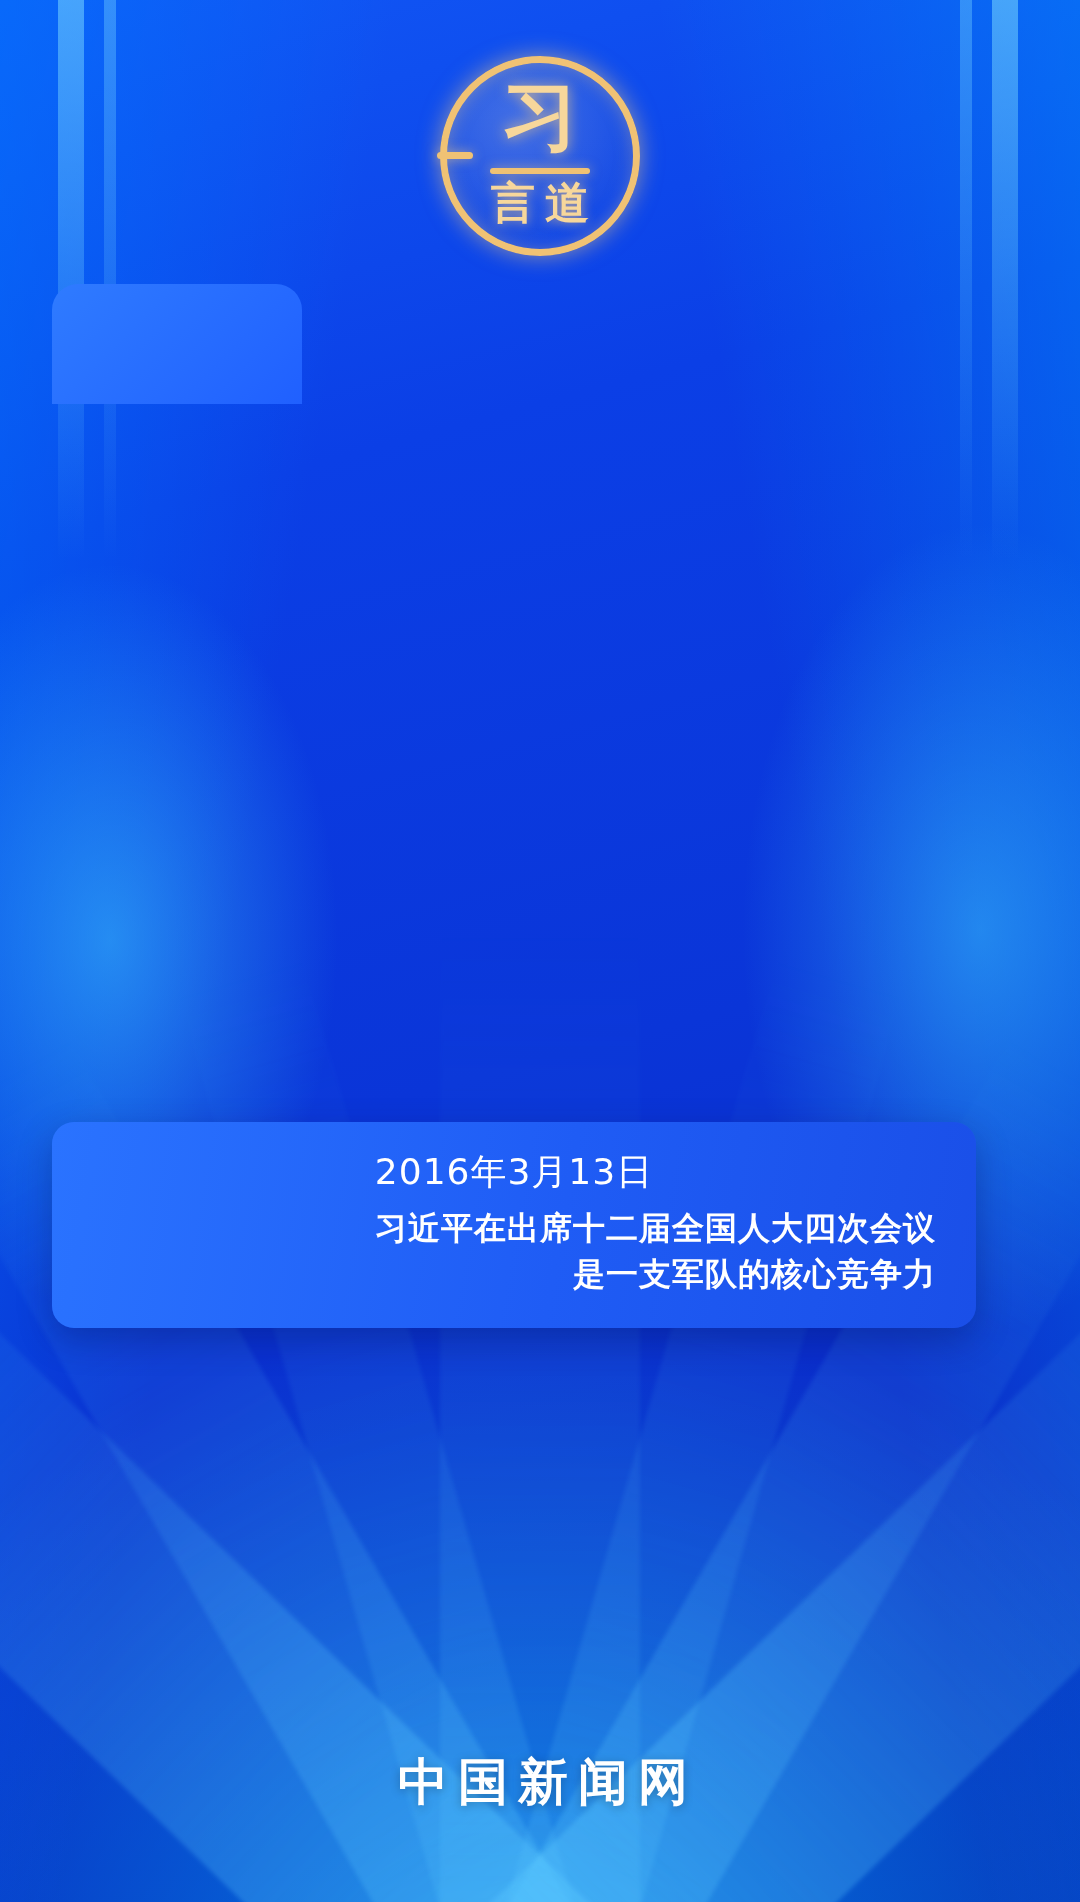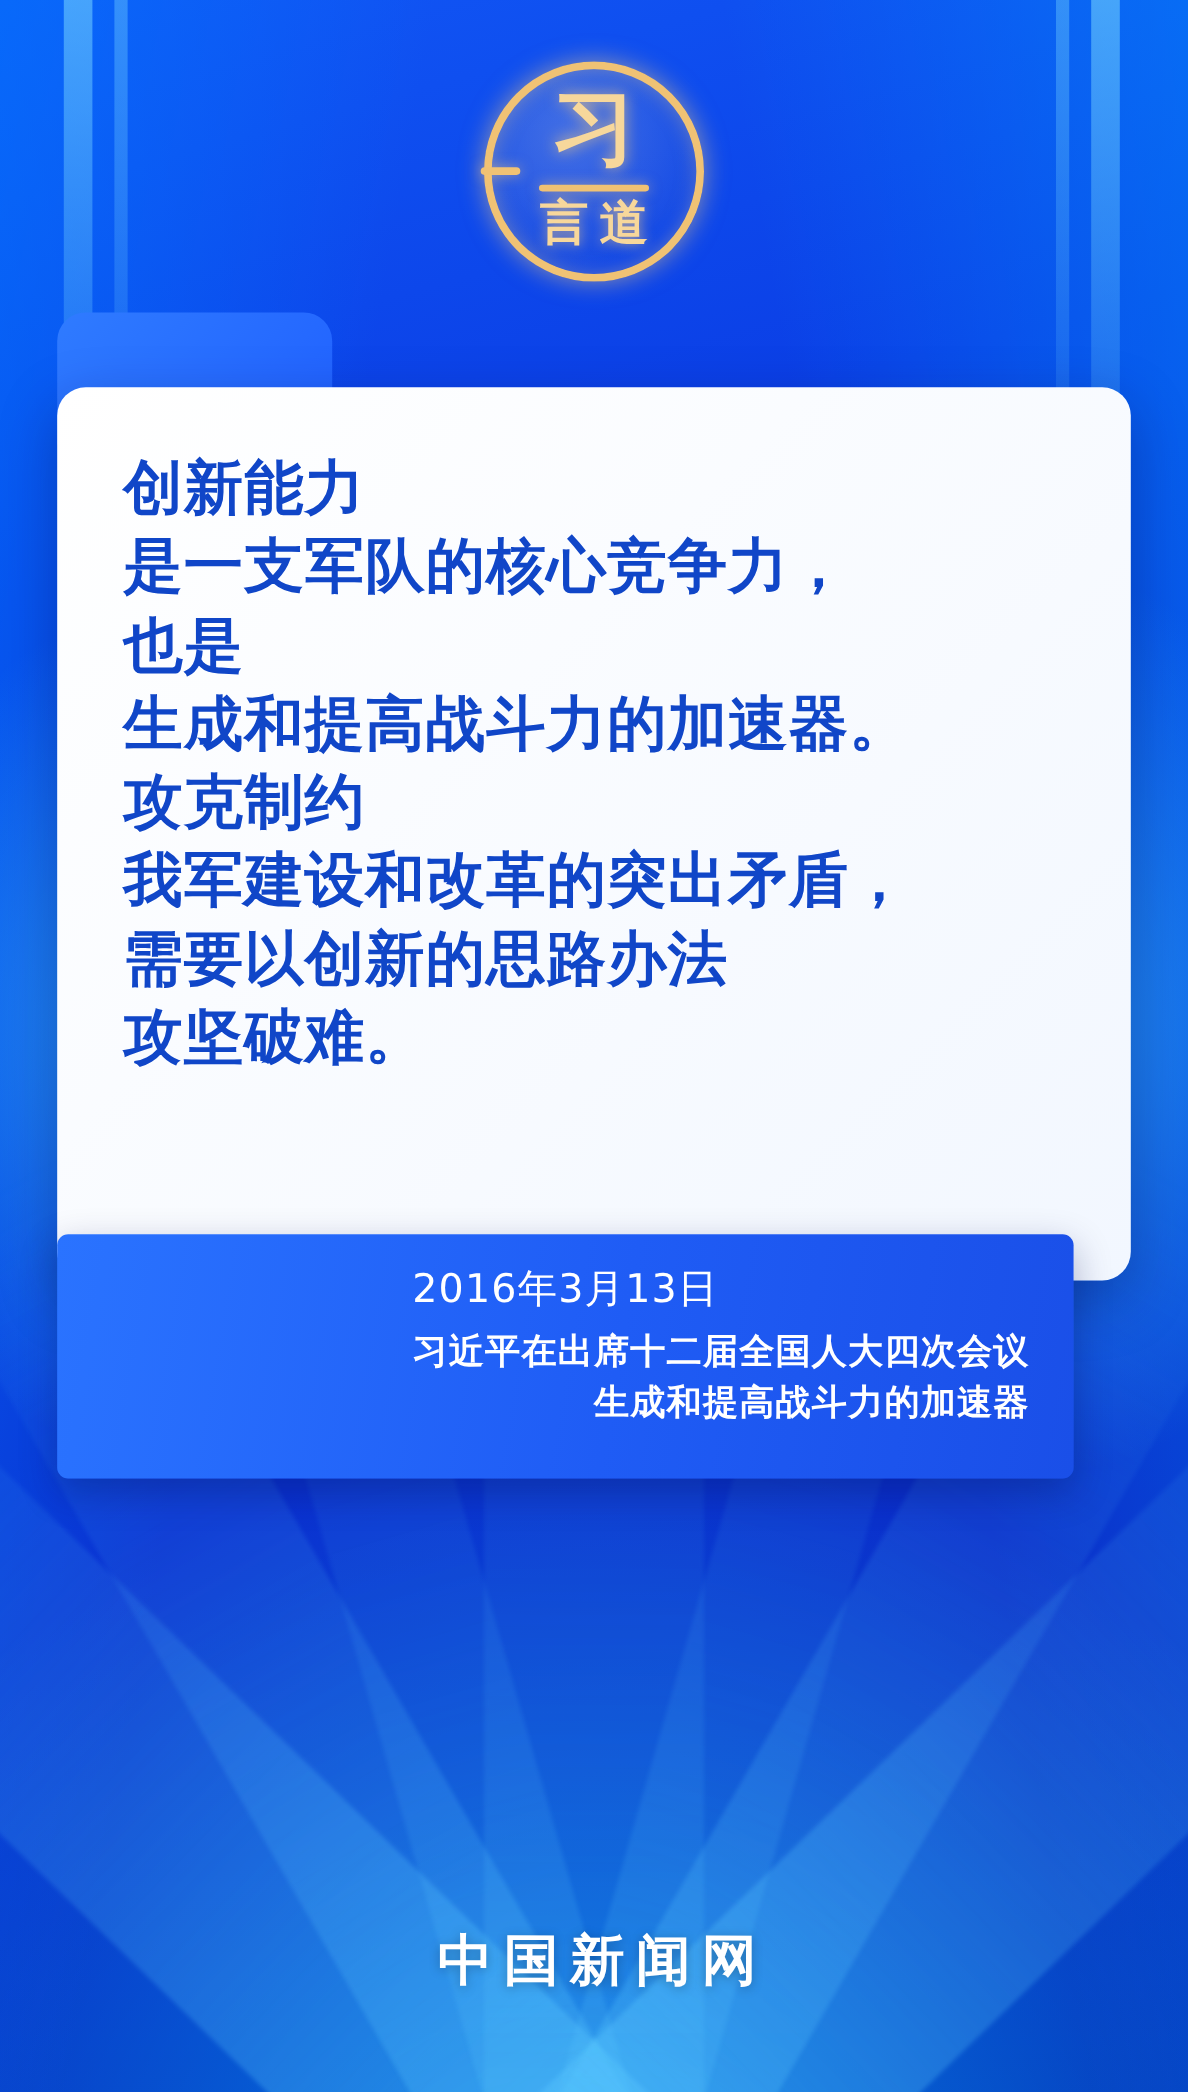--- a/index.html
+++ b/index.html
@@ -158,23 +158,23 @@
     white-space: nowrap;
   }
 
   
   .source {
     position: absolute;
     left: 52px;
     top: 1122px;
     width: 924px;
     box-sizing: border-box;
-    padding: 26px 40px 46px 40px;
+    padding: 26px 40px 30px 40px;
     background: linear-gradient(100deg, #2a73ff 0%, #1f5cf5 55%, #1a4fe8 100%);
-    border-radius: 10px;
+    border-radius: 22px;
     text-align: center;
     color: #ffffff;
     box-shadow: 0 12px 34px rgba(0,15,80,0.3);
   }
   .source-date {
     font-size: 36px;
     font-weight: 400;
     letter-spacing: 1px;
     margin-bottom: 8px;
   }
@@ -232,34 +232,24 @@
     <div class="logo-seal"></div>
     <div class="logo-char-xi">习</div>
     <div class="logo-bar"></div>
     <div class="logo-row">
       <span>言</span>
       <span>道</span>
     </div>
   </div>
 
   <div class="card-tab"></div>
-  <div class="card">
-    <div class="quote-line">创新能力</div>
-    <div class="quote-line">是一支军队的核心竞争力，</div>
-    <div class="quote-line">也是</div>
-    <div class="quote-line">生成和提高战斗力的加速器。</div>
-    <div class="quote-line">攻克制约</div>
-    <div class="quote-line">我军建设和改革的突出矛盾，</div>
-    <div class="quote-line">需要以创新的思路办法</div>
-    <div class="quote-line">攻坚破难。</div>
-  </div>
 
   <div class="source">
     <div class="source-date">2016年3月13日</div>
     <div class="source-line">习近平在出席十二届全国人大四次会议</div>
-    <div class="source-line">生成和提高战斗力的加速器</div>
+    <div class="source-line">是一支军队的核心竞争力</div>
   </div>
 
   <div class="footer">
     <div class="footer-brand">中国新闻网</div>
   </div>
 
 </div>
 
 </body></html>

